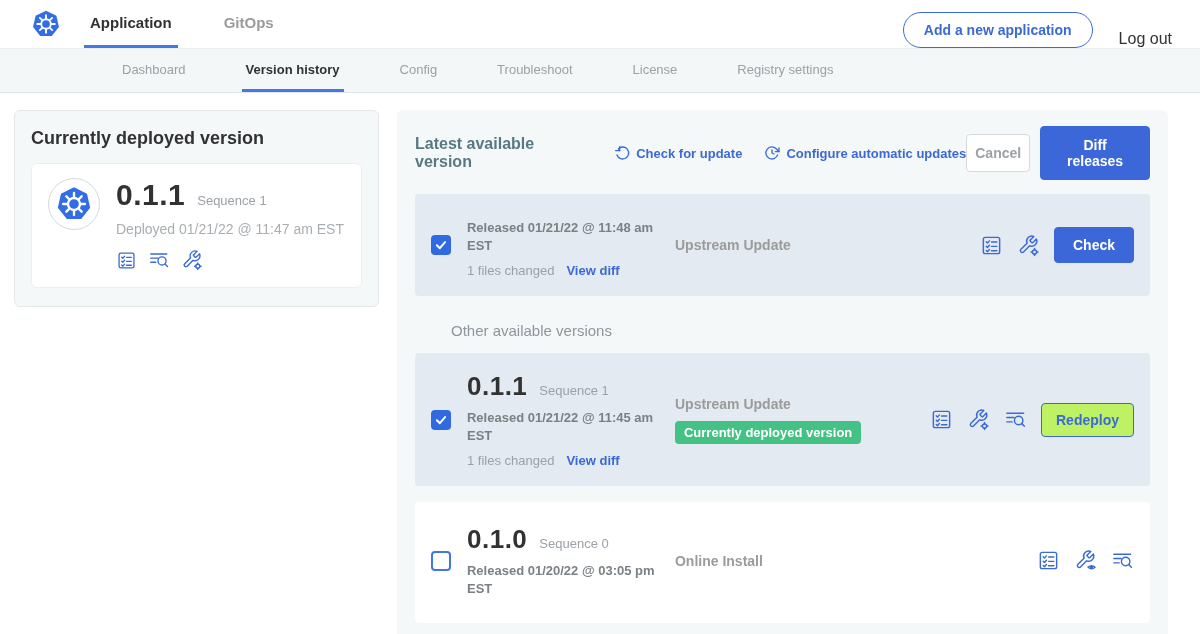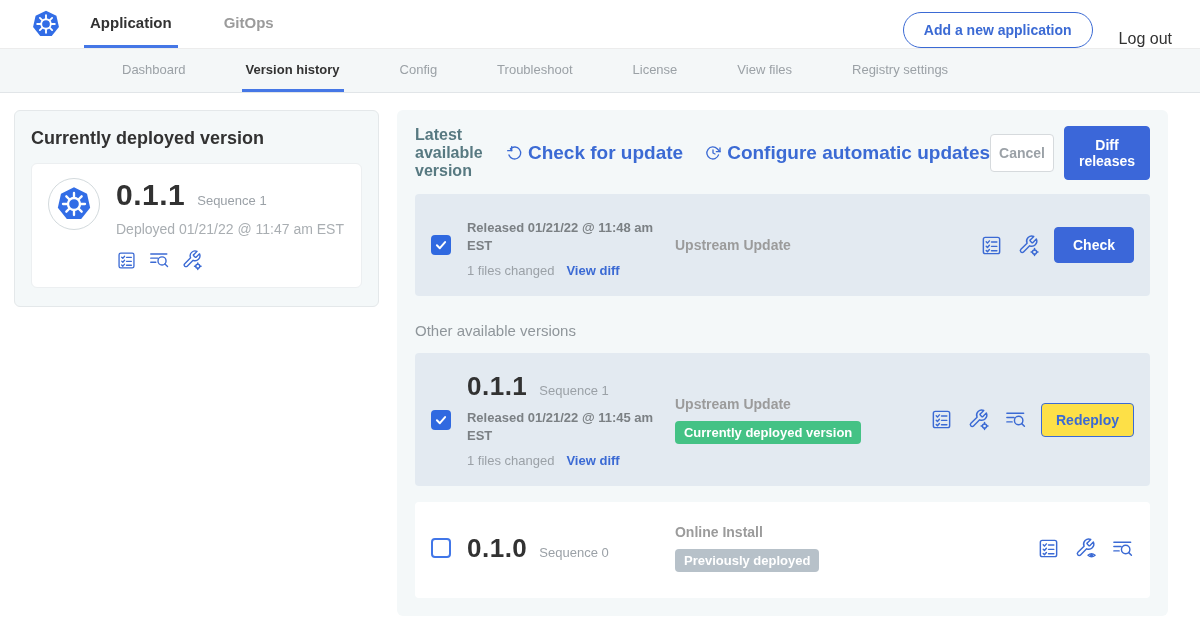--- a/index.html
+++ b/index.html
@@ -42,28 +42,28 @@
   .ver-big { font-size:30px; font-weight:bold; letter-spacing:0.5px; color:#323232; }
   .seq { font-size:13px; color:#9ba1a7; margin-left:12px; }
   .deployed-date { font-size:14px; color:#a9aeb2; margin-top:9px; }
   .icon-row { display:flex; align-items:center; gap:11px; margin-top:12px; color:#3b6ad4; }
   .icon-row svg, .row-icons svg { display:block; cursor:pointer; }
 
   
   .right-panel { flex:1; background:#f4f8f9; border-radius:6px; padding:16px 18px 18px; }
   .latest-header { display:flex; align-items:center; }
   .latest-title { font-size:16px; font-weight:bold; color:#577981; }
-  .hdr-link { display:flex; align-items:center; gap:6px; color:#3b6ad4; font-size:19px;
+  .hdr-link { display:flex; align-items:center; gap:6px; color:#3b6ad4; font-size:13px;
     font-weight:bold; margin-left:22px; cursor:pointer; white-space:nowrap; }
   .hdr-actions { margin-left:auto; display:flex; align-items:center; gap:10px; }
   .btn { border-radius:4px; font-size:14px; font-weight:bold; cursor:pointer; font-family:inherit; }
   .btn-cancel { background:#fff; border:1px solid #d6dadd; color:#9ba1a7; padding:10px 8px; }
   .btn-primary { background:#3b67d9; border:1px solid #3b67d9; color:#fff; padding:10px 14px; }
   .btn-row-primary { background:#3b67d9; border:1px solid #3b67d9; color:#fff; padding:9px 18px; }
-  .btn-row-secondary { background:#fde047; border:1px solid #3b6ad4; color:#3b6ad4; padding:8px 14px; }
+  .btn-row-secondary { background:#bef264; border:1px solid #3b6ad4; color:#3b6ad4; padding:8px 14px; }
 
   
   .ver-row { border-radius:4px; padding:18px 16px; display:flex; align-items:center; margin-top:14px; }
   .ver-row.selected-bg { background:#e3eaf1; }
   .ver-row.white-bg { background:#ffffff; }
   .cb { width:20px; height:20px; border-radius:4px; flex:0 0 auto; cursor:pointer;
     display:flex; align-items:center; justify-content:center; }
   .cb.checked { background:#3069e0; }
   .cb.unchecked { background:#fff; border:2px solid #4176e8; }
   .ver-block { margin-left:16px; width:208px; flex:0 0 auto; }
@@ -72,21 +72,21 @@
   .files-line { display:flex; gap:12px; margin-top:9px; font-size:13px; }
   .files-changed { color:#9ba1a7; }
   .view-diff { color:#3b6ad4; font-weight:bold; cursor:pointer; }
   .source-block { width:255px; flex:0 0 auto; }
   .source-label { font-size:14px; font-weight:bold; color:#9b9b9b; }
   .badge { display:inline-block; margin-top:9px; font-size:13px; font-weight:bold; color:#fff;
     padding:4px 9px; border-radius:4px; }
   .badge-green { background:#44c285; }
   .badge-gray { background:#b7c1c9; }
   .row-right { margin-left:auto; display:flex; align-items:center; gap:14px; color:#3b6ad4; }
-  .other-title { font-size:15px; color:#8f969b; margin-top:26px; }
+  .other-title { font-size:15px; color:#8f969b; margin-top:26px;margin-left:36px; }
 </style>
 </head>
 <body>
 
 <svg width="0" height="0" style="position:absolute">
   <defs>
     <symbol id="i-k8s" viewBox="0 0 24 24">
       <polygon points="12,2 19.8,5.8 21.7,14.2 16.3,21 7.7,21 2.3,14.2 4.2,5.8" fill="#326de6"></polygon>
       <g stroke="#ffffff" stroke-width="1.4" stroke-linecap="round" fill="none">
         <circle cx="12" cy="12" r="3.6"></circle>
@@ -161,21 +161,20 @@
     <span class="logout">Log out</span>
   </div>
 </header>
 
 <nav class="subnav">
   <div class="sub-tab">Dashboard</div>
   <div class="sub-tab active">Version history</div>
   <div class="sub-tab">Config</div>
   <div class="sub-tab">Troubleshoot</div>
   <div class="sub-tab">License</div>
-  <div class="sub-tab">View files</div>
   <div class="sub-tab">Registry settings</div>
 </nav>
 
 <main class="main">
 
   <section class="left-card">
     <h2>Currently deployed version</h2>
     <div class="deployed-card">
       <div class="k8s-badge">
         <svg width="40" height="40">
@@ -289,24 +288,24 @@
       </div>
     </div>
 
     <div class="ver-row white-bg" style="margin-top:16px; padding-top:22px; padding-bottom:26px;">
       <div class="cb unchecked"></div>
       <div class="ver-block">
         <div class="ver-line">
           <span class="ver-num">0.1.0</span>
           <span class="seq">Sequence 0</span>
         </div>
+        <div class="released">Released 01/20/22 @ 03:05 pm EST</div>
       </div>
       <div class="source-block">
         <div class="source-label">Online Install</div>
-        <span class="badge badge-gray">Previously deployed</span>
       </div>
       <div class="row-right row-icons">
         <svg width="23" height="23">
             <use href="#i-checklist"></use>
           </svg>
         <svg width="23" height="23">
             <use href="#i-wrench-eye"></use>
           </svg>
         <svg width="23" height="23">
             <use href="#i-lines-mag"></use>

